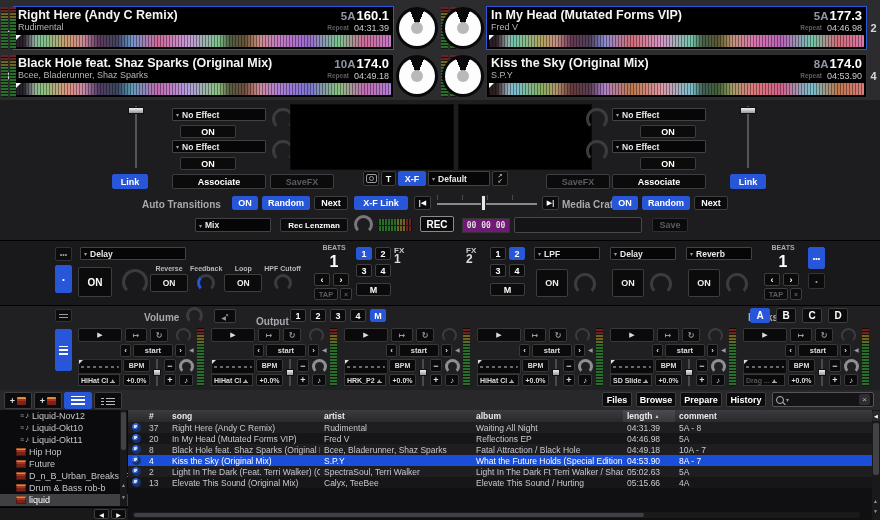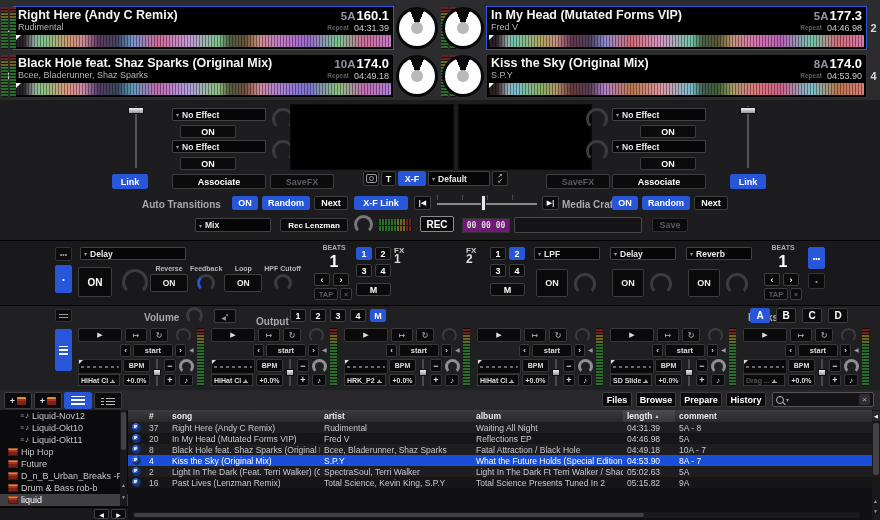--- a/index.html
+++ b/index.html
@@ -115,21 +115,21 @@
   .lines3{width:14px;height:9px;background:repeating-linear-gradient(0deg,#fff 0 2px,transparent 2px 4px)}
   .linesD{width:14px;height:9px;background:
      repeating-linear-gradient(0deg,#bbb 0 1px,transparent 1px 3px) 0 0/3px 9px no-repeat,
      repeating-linear-gradient(0deg,#bbb 0 1px,transparent 1px 3px) 5px 0/9px 9px no-repeat}
   .search{position:absolute;display:flex;align-items:center;gap:2px;background:#141416;border:1px solid #55555a;border-radius:2px;padding:0 3px;box-sizing:border-box}
   .mag{width:6px;height:6px;border:1px solid #bbb;border-radius:50%;position:relative;flex:0 0 auto}
   .mag::after{content:"";position:absolute;width:4px;height:1px;background:#bbb;right:-3px;bottom:-1px;transform:rotate(45deg)}
   .search input{flex:1;min-width:0;background:transparent;border:0;outline:none;color:#eee;font-size:9px}
   .btnx{color:#bbb;background:#2e2e32;border-radius:2px;width:11px;height:11px;display:flex;align-items:center;justify-content:center;font-size:8px;flex:0 0 auto}
   .sidebar{position:absolute;left:0;top:410px;width:128px;height:110px;background:#0b0b0d;overflow:hidden}
-  .crow{height:12px;display:flex;align-items:center;gap:3px;padding-left:8px;font-size:9px;color:#c6c6ca;white-space:nowrap;overflow:hidden}
+  .crow{height:12px;display:flex;align-items:center;gap:3px;padding-left:16px;font-size:9px;color:#c6c6ca;white-space:nowrap;overflow:hidden}
   .crow.playlist{padding-left:20px}
   .crow.selected{background:#404044;color:#fff}
   .ic-crate{width:10px;height:8px;border-radius:1px;flex:0 0 auto;background:linear-gradient(180deg,#e8873a 0 30%,#b03020 30% 55%,#7a2418 55%);box-shadow:inset 0 0 0 1px rgba(0,0,0,.35)}
   .ic-pl{font-size:8px;color:#a8b0c0;line-height:1;flex:0 0 auto}
   .ic-pl::before{content:"≡";font-size:7px;color:#8890a0;margin-right:1px}
   .sscroll{position:absolute;right:1px;top:0;width:7px;height:96px;background:#19191b}
   .sscroll .th{position:absolute;left:1px;right:1px;top:2px;height:38px;background:#424246;border-radius:2px}
   .sarr{position:absolute;font-size:5px;color:#9a9a9e;left:1px}
   .sbot{position:absolute;left:0;bottom:0;width:128px;height:13px;background:#19191b;border-top:1px solid #000;box-sizing:border-box}
   .table{position:absolute;left:128px;top:410px;width:744px;height:110px;background:#101012;overflow:hidden}
@@ -836,33 +836,33 @@
           </span>
           <span class="c cn">2</span>
           <span class="c cs">Light In The Dark (Feat. Terri Walker) (Origina</span>
           <span class="c ca">SpectraSoul, Terri Walker</span>
           <span class="c cb">Light In The Dark Ft Terri Walker / Shackles F</span>
           <span class="c cl">05:02.63</span>
           <span class="c cc">5A</span>
           <span class="c cf"></span>
         </div>
 
-
         <div class="trow">
           <span class="c ci">
             <i class="vinyl"></i>
           </span>
-          <span class="c cn">16</span>
-          <span class="c cs">Past Lives (Lenzman Remix)</span>
-          <span class="c ca">Total Science, Kevin King, S.P.Y</span>
-          <span class="c cb">Total Science Presents Tuned In 2</span>
-          <span class="c cl">05:15.82</span>
-          <span class="c cc">9A</span>
+          <span class="c cn">13</span>
+          <span class="c cs">Elevate This Sound (Original Mix)</span>
+          <span class="c ca">Calyx, TeeBee</span>
+          <span class="c cb">Elevate This Sound / Hurting</span>
+          <span class="c cl">05:15.66</span>
+          <span class="c cc">4A</span>
           <span class="c cf"></span>
         </div>
+
 
     </div>
     <div class="hscroll">
         <span class="th"></span>
       </div>
   </div>
   <div class="vscroll">
     <span class="b" style="left:0;top:1px;width:8px;height:10px;font-size:5px;border:none;background:#2a2a2e">◀</span>
     <span class="th"></span>
     <span class="tiny" style="top:88px">▲</span>

